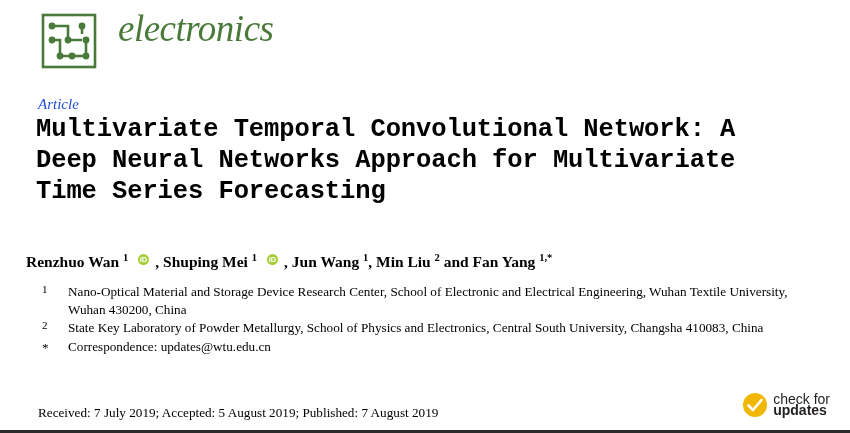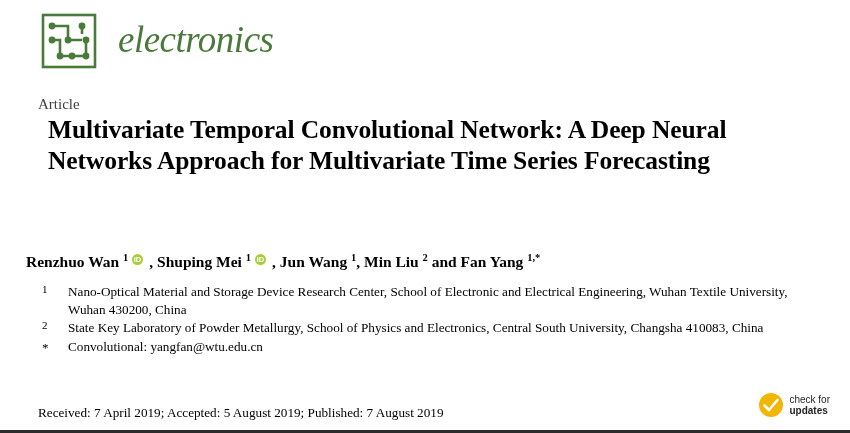--- a/index.html
+++ b/index.html
@@ -22,21 +22,21 @@
     height: 433px;
     background: #fff;
   }
 
   
   .masthead {
     position: absolute;
     left: 38px;
     top: 10px;
     display: flex;
-    align-items: center;
+    align-items: flex-start;
     gap: 18px;
   }
   .journal-logo {
     width: 62px;
     height: 62px;
     background: #ffffff;
     border: 0;
     position: relative;
     flex: none;
   }
@@ -59,31 +59,32 @@
     height: 54px;
   }
   .mdpi-logo svg { display: block; }
 
   
   .article-type {
     position: absolute;
     left: 38px;
     top: 96px;
     font-family: "Liberation Serif", serif;
+    font-style: italic;
     font-size: 15px;
-    color: #404040;
+    color: #1d4ed8;
   }
 
   
   .title {
     position: absolute;
-    left: 48px;
+    left: 36px;
     top: 114px;
     width: 770px;
-    font-family: Liberation Serif, serif;
+    font-family: Liberation Mono, monospace;
     font-weight: bold;
     font-size: 25.5px;
     line-height: 31px;
     color: #000000;
     letter-spacing: -0.1px;
   }
 
   
   .authors {
     position: absolute;
@@ -98,21 +99,21 @@
   .authors sup {
     font-weight: bold;
     font-size: 10.5px;
     vertical-align: super;
   }
   .orcid {
     display: inline-block;
     width: 17px;
     height: 11px;
     vertical-align: 2px;
-    margin-left: 4px;
+    margin-left: 10px;
   }
   .orcid svg { display: block; }
 
   
   .affiliations {
     position: absolute;
     left: 38px;
     top: 283px;
     width: 790px;
     font-family: "Liberation Serif", serif;
@@ -160,21 +161,21 @@
     gap: 5px;
   }
   .updates-badge .check-circle {
     width: 26px;
     height: 26px;
     flex: none;
   }
   .updates-badge .check-circle svg { display: block; }
   .updates-badge .badge-text {
     font-family: "Liberation Sans", sans-serif;
-    font-size: 10px;
+    font-size: 14px;
     line-height: 11px;
     color: #231f20;
   }
   .updates-badge .badge-text .l2 {
     font-weight: bold;
   }
 
   
   .bottom-strip {
     position: absolute;
@@ -236,25 +237,25 @@
     <div class="aff-row">
       <div class="aff-marker">1</div>
       <div class="aff-text">Nano-Optical Material and Storage Device Research Center, School of Electronic and Electrical Engineering, Wuhan Textile University, Wuhan 430200, China</div>
     </div>
     <div class="aff-row">
       <div class="aff-marker">2</div>
       <div class="aff-text">State Key Laboratory of Powder Metallurgy, School of Physics and Electronics, Central South University, Changsha 410083, China</div>
     </div>
     <div class="aff-row">
       <div class="aff-marker star">*</div>
-      <div class="aff-text">Convolutional: yangfan@wtu.edu.cn</div>
-    </div>
-  </div>
-
-  <div class="dates">Received: 7 April 2019; Accepted: 5 August 2019; Published: 7 August 2019</div>
+      <div class="aff-text">Correspondence: updates@wtu.edu.cn</div>
+    </div>
+  </div>
+
+  <div class="dates">Received: 7 July 2019; Accepted: 5 August 2019; Published: 7 August 2019</div>
 
   <div class="updates-badge">
     <div class="check-circle">
       <svg width="26" height="26" viewBox="0 0 26 26" xmlns="http://www.w3.org/2000/svg">
         <circle cx="13" cy="13" r="12" fill="#f2b705"></circle>
         <path d="M6.5 13.5 L11 18 L19.5 8" stroke="#ffffff" stroke-width="2.6" fill="none" stroke-linecap="round" stroke-linejoin="round"></path>
       </svg>
     </div>
     <div class="badge-text">
       <div class="l1">check for</div>

